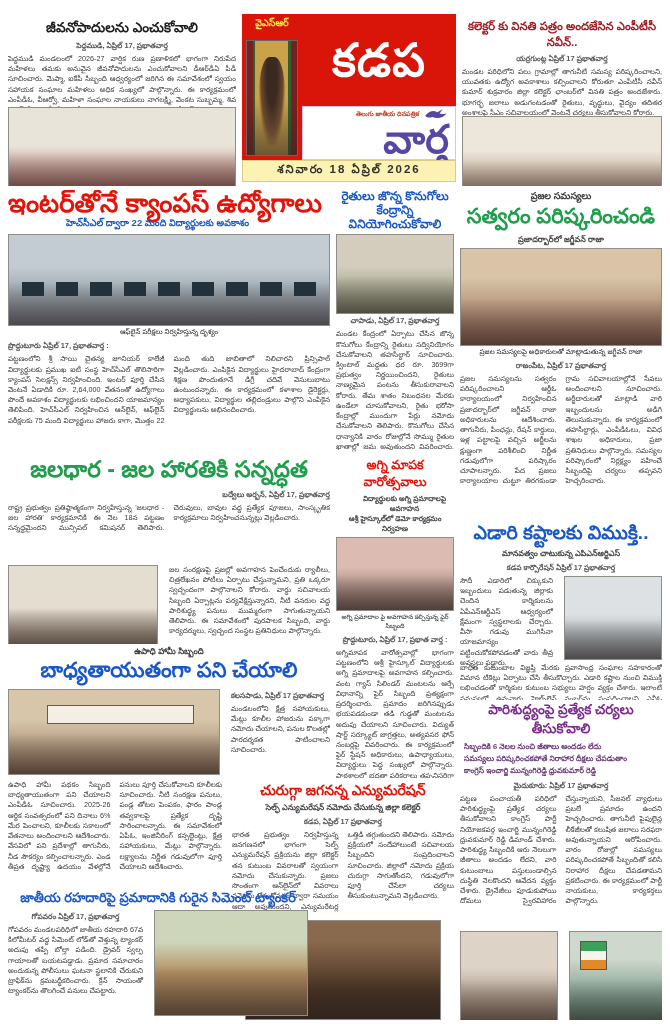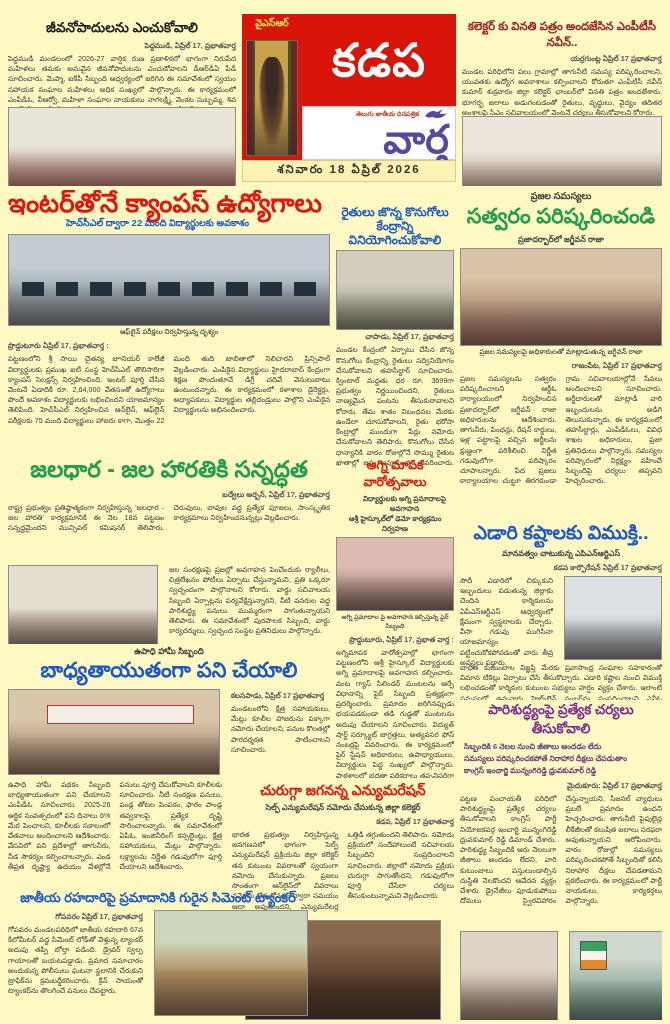--- a/index.html
+++ b/index.html
@@ -1,34 +1,34 @@
 <!DOCTYPE html>
 <html><head>
 <meta charset="utf-8">
 <style>
   * { margin:0; padding:0; box-sizing:border-box; }
   html,body { background:#e9e7e2; }
   body { font-family:"Liberation Sans","DejaVu Sans",sans-serif; }
   #page {
     position:relative; width:670px; height:1024px; margin:0 auto;
-    background:#fef9c3; overflow:hidden; box-shadow:0 0 6px rgba(0,0,0,.25);
+    background:#ffffff; overflow:hidden; box-shadow:0 0 6px rgba(0,0,0,.25);
   }
   .block { position:absolute; overflow:hidden; }
 
   
   .h-dark   { color:#1c1c1c; font-weight:bold; text-align:center; }
   .h-maroon { color:#9e1d22; font-weight:bold; text-align:center; }
   .h-red    { color:#e5140a; font-weight:bold; }
   .h-blue   { color:#1a58c8; font-weight:bold; text-align:center; }
   .h-green  { color:#1f9e4b; font-weight:bold; text-align:center; }
   .h-purple { color:#7d2a8e; font-weight:bold; text-align:center; }
   .kicker   { color:#3a3a3a; font-weight:bold; text-align:center; }
   .subhead  { color:#1a58c8; font-weight:bold; }
   .subhead-dark { color:#444; font-weight:bold; text-align:center; }
-  .dateline { color:#555; font-size:7.4px; font-weight:bold; text-align:right; padding:2px 0; }
+  .dateline { color:#555; font-size:7.4px; font-weight:bold; text-align:center; padding:2px 0; }
   .body-txt { color:#3b3b3b; font-size:7.2px; line-height:1.42; text-align:justify; }
   .caption  { color:#222; font-size:7px; text-align:center; padding:2px 0; }
   .cols-2 { column-count:2; column-gap:9px; }
   .row { display:flex; gap:11px; }
 
   
   .photo { position:relative; border:1px solid #8f8d88; background:#cfc8bd; flex:none; }
   .photo::before { content:""; position:absolute; left:0; right:0; bottom:0; height:48%;
     background:linear-gradient(to top, rgba(52,40,38,.62), rgba(52,40,38,0)); }
   .p-meeting  { background:linear-gradient(#e9e4d9 45%, #a9605a); }
@@ -111,21 +111,21 @@
 
   <div class="block" style="left:8px; top:190px; width:322px; height:262px;">
     <div class="h-red" style="font-size:26px; line-height:1.05;">ఇంటర్‌తోనే క్యాంపస్ ఉద్యోగాలు</div>
     <div class="subhead" style="font-size:9.5px; padding:0 0 3px 58px;">హెచ్‌సీఎల్ ద్వారా 22 మంది విద్యార్థులకు అవకాశం</div>
     <div class="photo p-lab" style="width:322px; height:92px;"></div>
     <div class="caption">ఆఫ్‌లైన్ పరీక్షలు నిర్వహిస్తున్న దృశ్యం</div>
     <div class="dateline" style="text-align:left;">ప్రొద్దుటూరు ఏప్రిల్ 17, ప్రభాతవార్త :</div>
     <div class="body-txt cols-2" style="height:86px;">పట్టణంలోని శ్రీ సాయి చైతన్య జూనియర్ కాలేజీ విద్యార్థులకు ప్రముఖ ఐటీ సంస్థ హెచ్‌సీఎల్ తొలిసారిగా క్యాంపస్ సెలక్షన్స్ నిర్వహించింది. ఇంటర్ పూర్తి చేసిన వెంటనే ఏడాదికి రూ. 2,64,000 వేతనంతో ఉద్యోగాలు పొందే అవకాశం విద్యార్థులకు లభించిందని యాజమాన్యం తెలిపింది. హెచ్‌సీఎల్ నిర్వహించిన ఆన్‌లైన్, ఆఫ్‌లైన్ పరీక్షలకు 75 మంది విద్యార్థులు హాజరు కాగా, మొత్తం 22 మంది తుది జాబితాలో నిలిచారని ప్రిన్సిపాల్ వెల్లడించారు. ఎంపికైన విద్యార్థులు హైదరాబాద్ కేంద్రంగా శిక్షణ పొందుతూనే డిగ్రీ చదివే వెసులుబాటు ఉంటుందన్నారు. ఈ కార్యక్రమంలో కళాశాల డైరెక్టర్లు, అధ్యాపకులు, విద్యార్థుల తల్లిదండ్రులు పాల్గొని ఎంపికైన విద్యార్థులను అభినందించారు.</div>
   </div>
 
-  <div class="block" style="left:336px; top:206px; width:118px; height:262px;">
+  <div class="block" style="left:336px; top:190px; width:118px; height:262px;">
     <div class="h-blue" style="font-size:12px; line-height:1.15;">రైతులు జొన్న కొనుగోలు కేంద్రాన్ని వినియోగించుకోవాలి</div>
     <div class="photo p-jowar" style="width:118px; height:80px; margin-top:3px;"></div>
     <div class="dateline">చాపాడు, ఏప్రిల్ 17, ప్రభాతవార్త</div>
     <div class="body-txt" style="height:128px;">మండల కేంద్రంలో ఏర్పాటు చేసిన జొన్న కొనుగోలు కేంద్రాన్ని రైతులు సద్వినియోగం చేసుకోవాలని తహసీల్దార్ సూచించారు. క్వింటాల్ మద్దతు ధర రూ. 3699గా ప్రభుత్వం నిర్ణయించిందని, రైతులు నాణ్యమైన పంటను తీసుకురావాలని కోరారు. తేమ శాతం నిబంధనల మేరకు ఉండేలా చూసుకోవాలని, రైతు భరోసా కేంద్రాల్లో ముందుగా పేర్లు నమోదు చేసుకోవాలని తెలిపారు. కొనుగోలు చేసిన ధాన్యానికి వారం రోజుల్లోనే సొమ్ము రైతుల ఖాతాల్లో జమ అవుతుందని వివరించారు. ఈ కార్యక్రమంలో వీఆర్వో, సిబ్బంది, రైతులు పాల్గొన్నారు.</div>
   </div>
 
   <div class="block" style="left:460px; top:190px; width:202px; height:330px;">
     <div class="kicker" style="font-size:9.5px;">ప్రజల సమస్యలు</div>
     <div class="h-green" style="font-size:21px;">సత్వరం పరిష్కరించండి</div>
     <div class="subhead-dark" style="font-size:8px; padding:2px 0;">ప్రజాదర్బార్‌లో జగ్జీవన్ రాజా</div>

